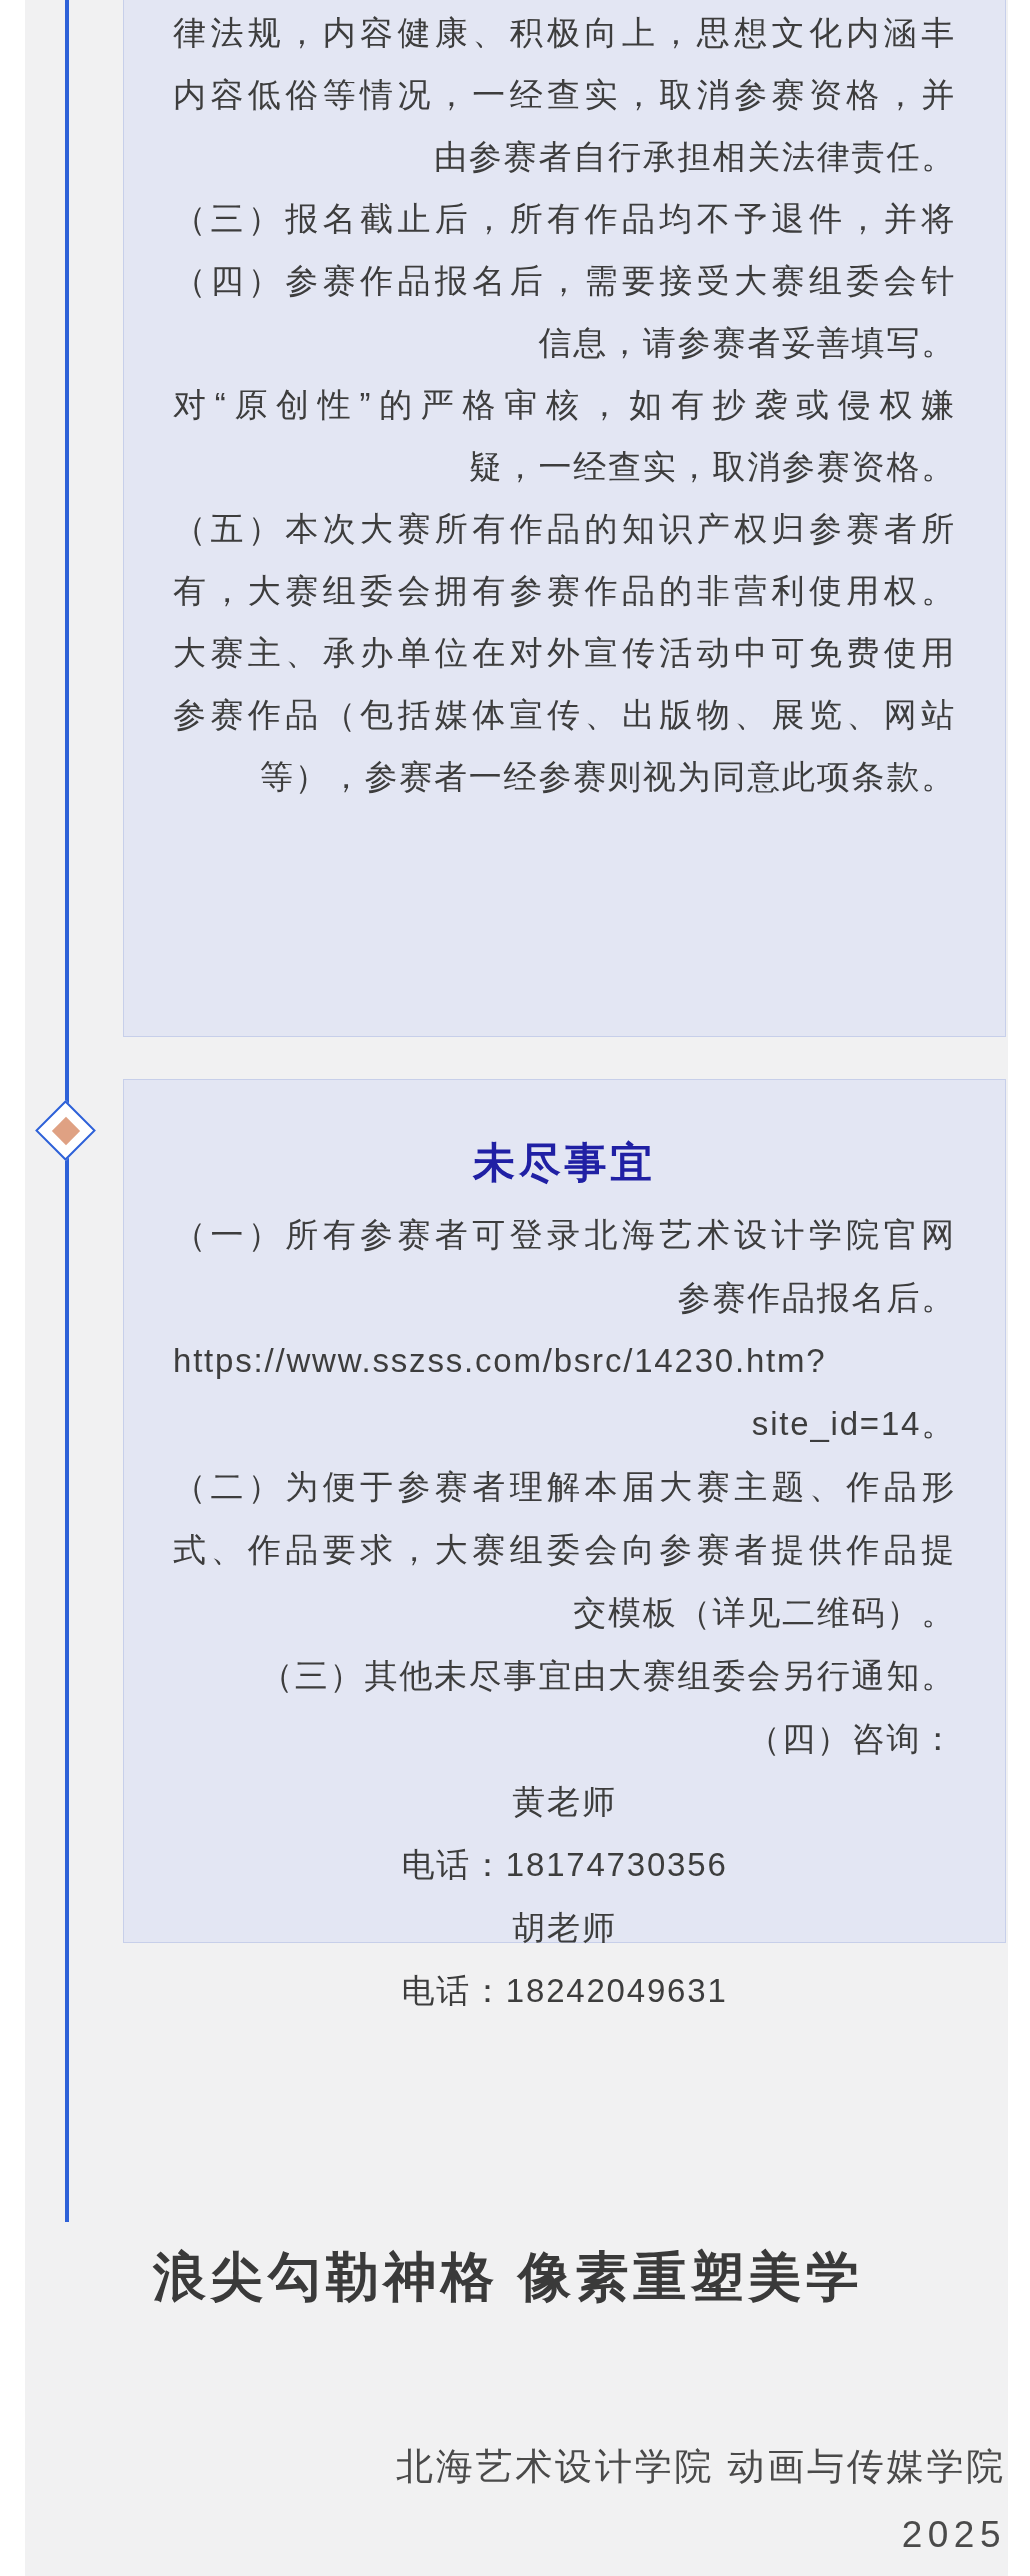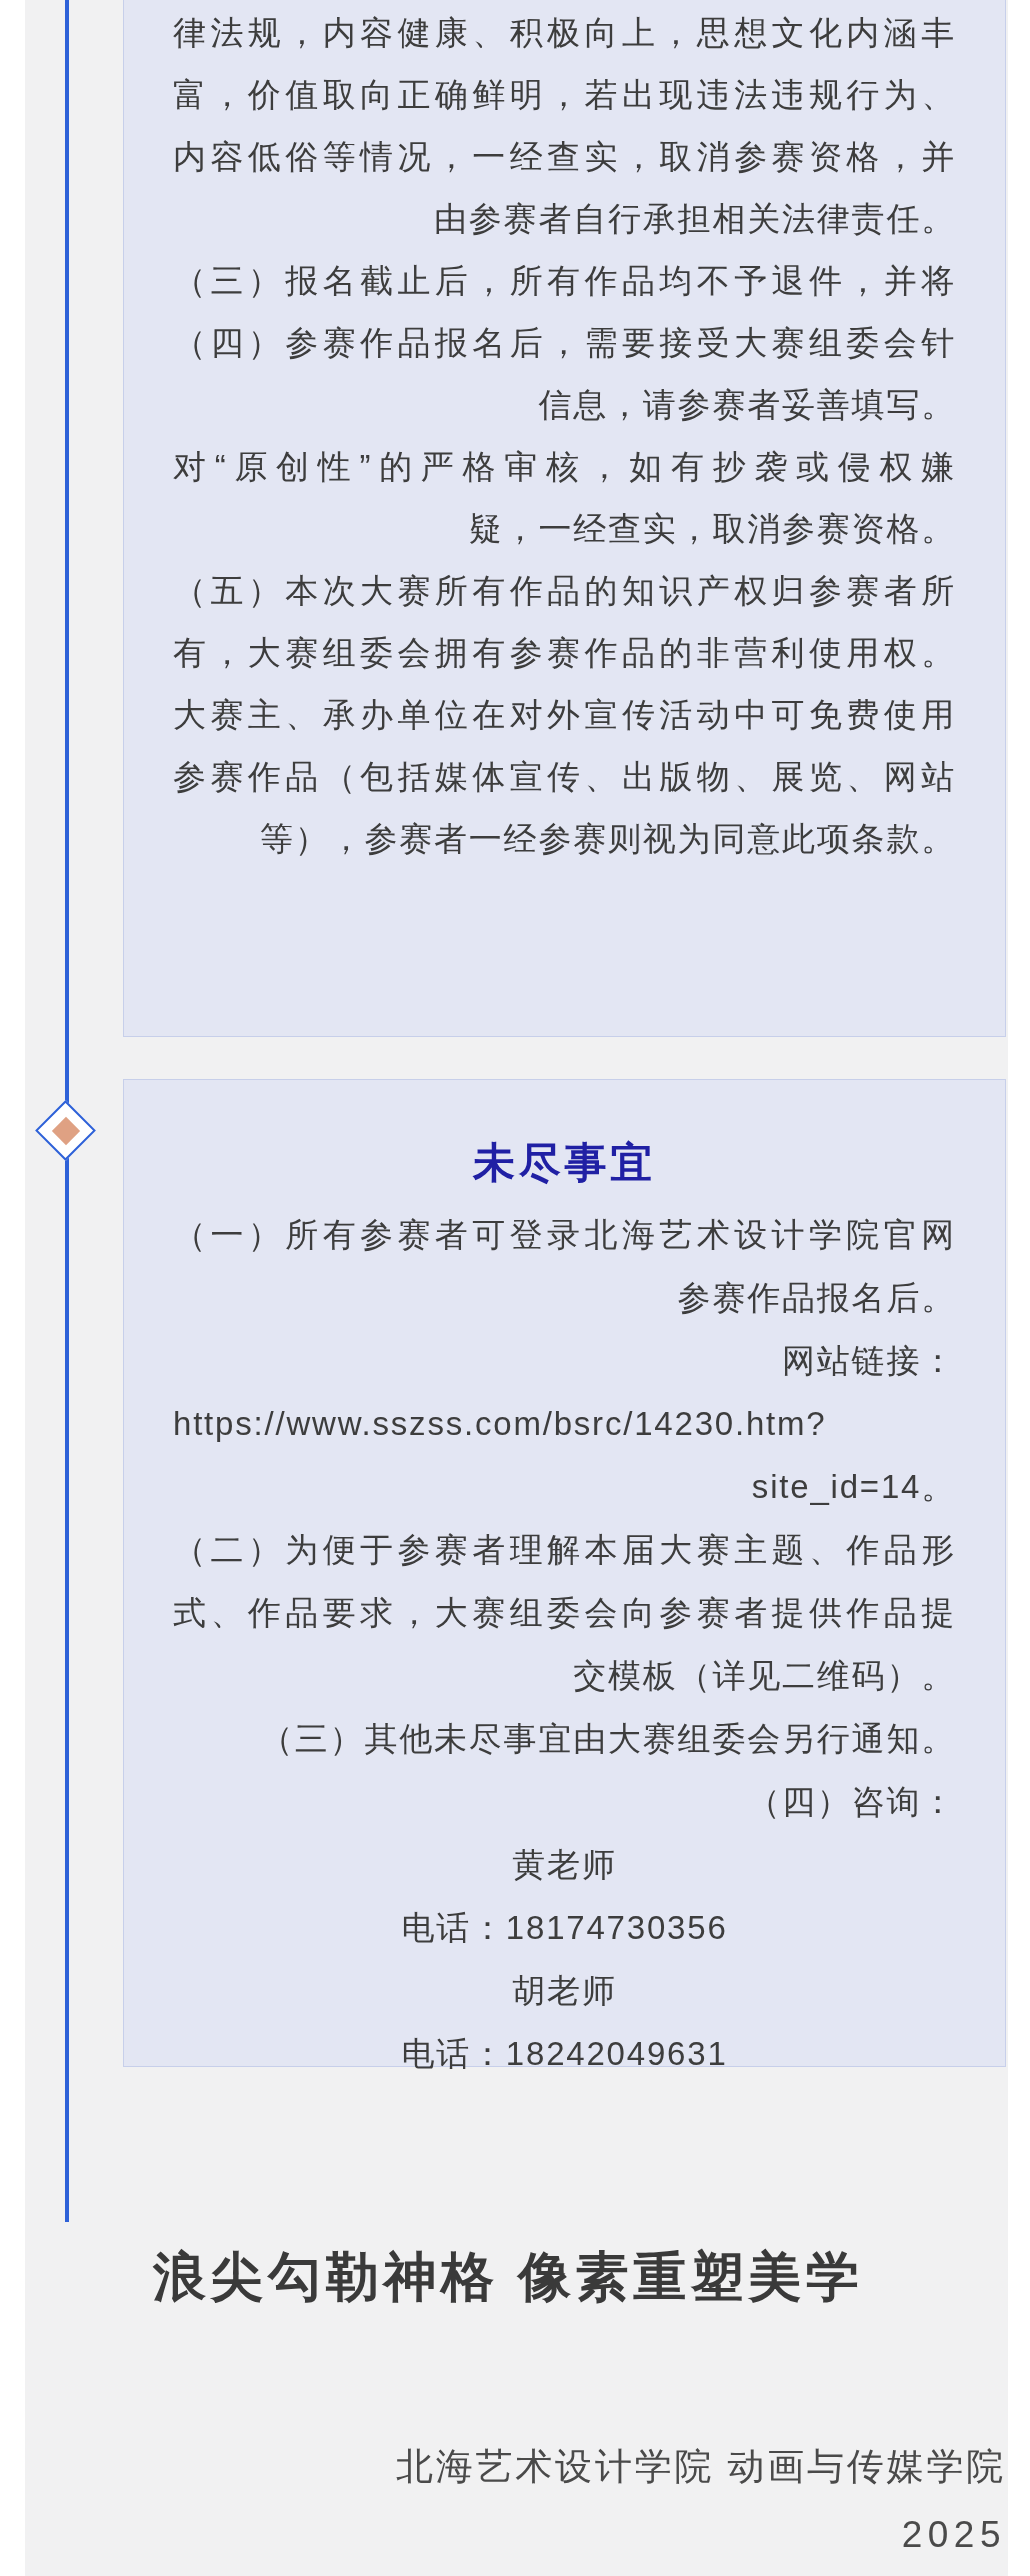--- a/index.html
+++ b/index.html
@@ -19,21 +19,21 @@
   }
   .diamond-inner{
     position:absolute;left:56px;top:1121px;width:20px;height:20px;
     background:#dfa183;transform:rotate(45deg);
   }
   .card{
     position:absolute;left:123px;width:883px;box-sizing:border-box;
     background:#e3e6f3;border:1.8px solid #c7cfea;
   }
   .card1{top:-42px;height:1079px;padding:43px 49px 0 49px;}
-  .card2{top:1079px;height:988px;padding:0 49px;}
+  .card2{top:1079px;height:864px;padding:0 49px;}
   .title{
     margin:54px 0 0 0;font-size:42px;line-height:57px;font-weight:bold;
     color:#2020a4;text-align:center;letter-spacing:3.7px;
   }
   .lines{display:block;}
   .card2 .lines{margin-top:12px;}
   .line{
     font-size:33px;line-height:62px;color:#3d3d3d;letter-spacing:1.8px;
     overflow:hidden;
   }
@@ -62,42 +62,40 @@
   <div class="strip left"></div>
   <div class="strip right"></div>
 
   <div class="vline"></div>
   <div class="diamond-outer"></div>
   <div class="diamond-inner"></div>
 
   <section class="card card1">
     <div class="lines">
         <div class="line al-j">律法规，内容健康、积极向上，思想文化内涵丰</div>
-        <div class="line al-j">富，价值取向正确鲜明，若出现违法违规行为、</div>
         <div class="line al-j">内容低俗等情况，一经查实，取消参赛资格，并</div>
         <div class="line al-l">由参赛者自行承担相关法律责任。</div>
         <div class="line al-j">（三）报名截止后，所有作品均不予退件，并将</div>
         <div class="line al-j">（四）参赛作品报名后，需要接受大赛组委会针</div>
         <div class="line al-l">信息，请参赛者妥善填写。</div>
         <div class="line al-j">对“原创性”的严格审核，如有抄袭或侵权嫌</div>
         <div class="line al-l">疑，一经查实，取消参赛资格。</div>
         <div class="line al-j">（五）本次大赛所有作品的知识产权归参赛者所</div>
         <div class="line al-j">有，大赛组委会拥有参赛作品的非营利使用权。</div>
         <div class="line al-j">大赛主、承办单位在对外宣传活动中可免费使用</div>
         <div class="line al-j">参赛作品（包括媒体宣传、出版物、展览、网站</div>
         <div class="line al-l">等），参赛者一经参赛则视为同意此项条款。</div>
       </div>
   </section>
 
   <section class="card card2">
     <h2 class="title">未尽事宜</h2>
     <div class="lines">
         <div class="line al-j">（一）所有参赛者可登录北海艺术设计学院官网</div>
         <div class="line al-l">参赛作品报名后。</div>
-        <div class="line al-l">网站链接：</div>
         <div class="line al-j">https://www.sszss.com/bsrc/14230.htm?</div>
         <div class="line al-l">site_id=14。</div>
         <div class="line al-j">（二）为便于参赛者理解本届大赛主题、作品形</div>
         <div class="line al-j">式、作品要求，大赛组委会向参赛者提供作品提</div>
         <div class="line al-l">交模板（详见二维码）。</div>
         <div class="line al-l">（三）其他未尽事宜由大赛组委会另行通知。</div>
         <div class="line al-l">（四）咨询：</div>
         <div class="line al-c">黄老师</div>
         <div class="line al-c">电话：18174730356</div>
         <div class="line al-c">胡老师</div>

